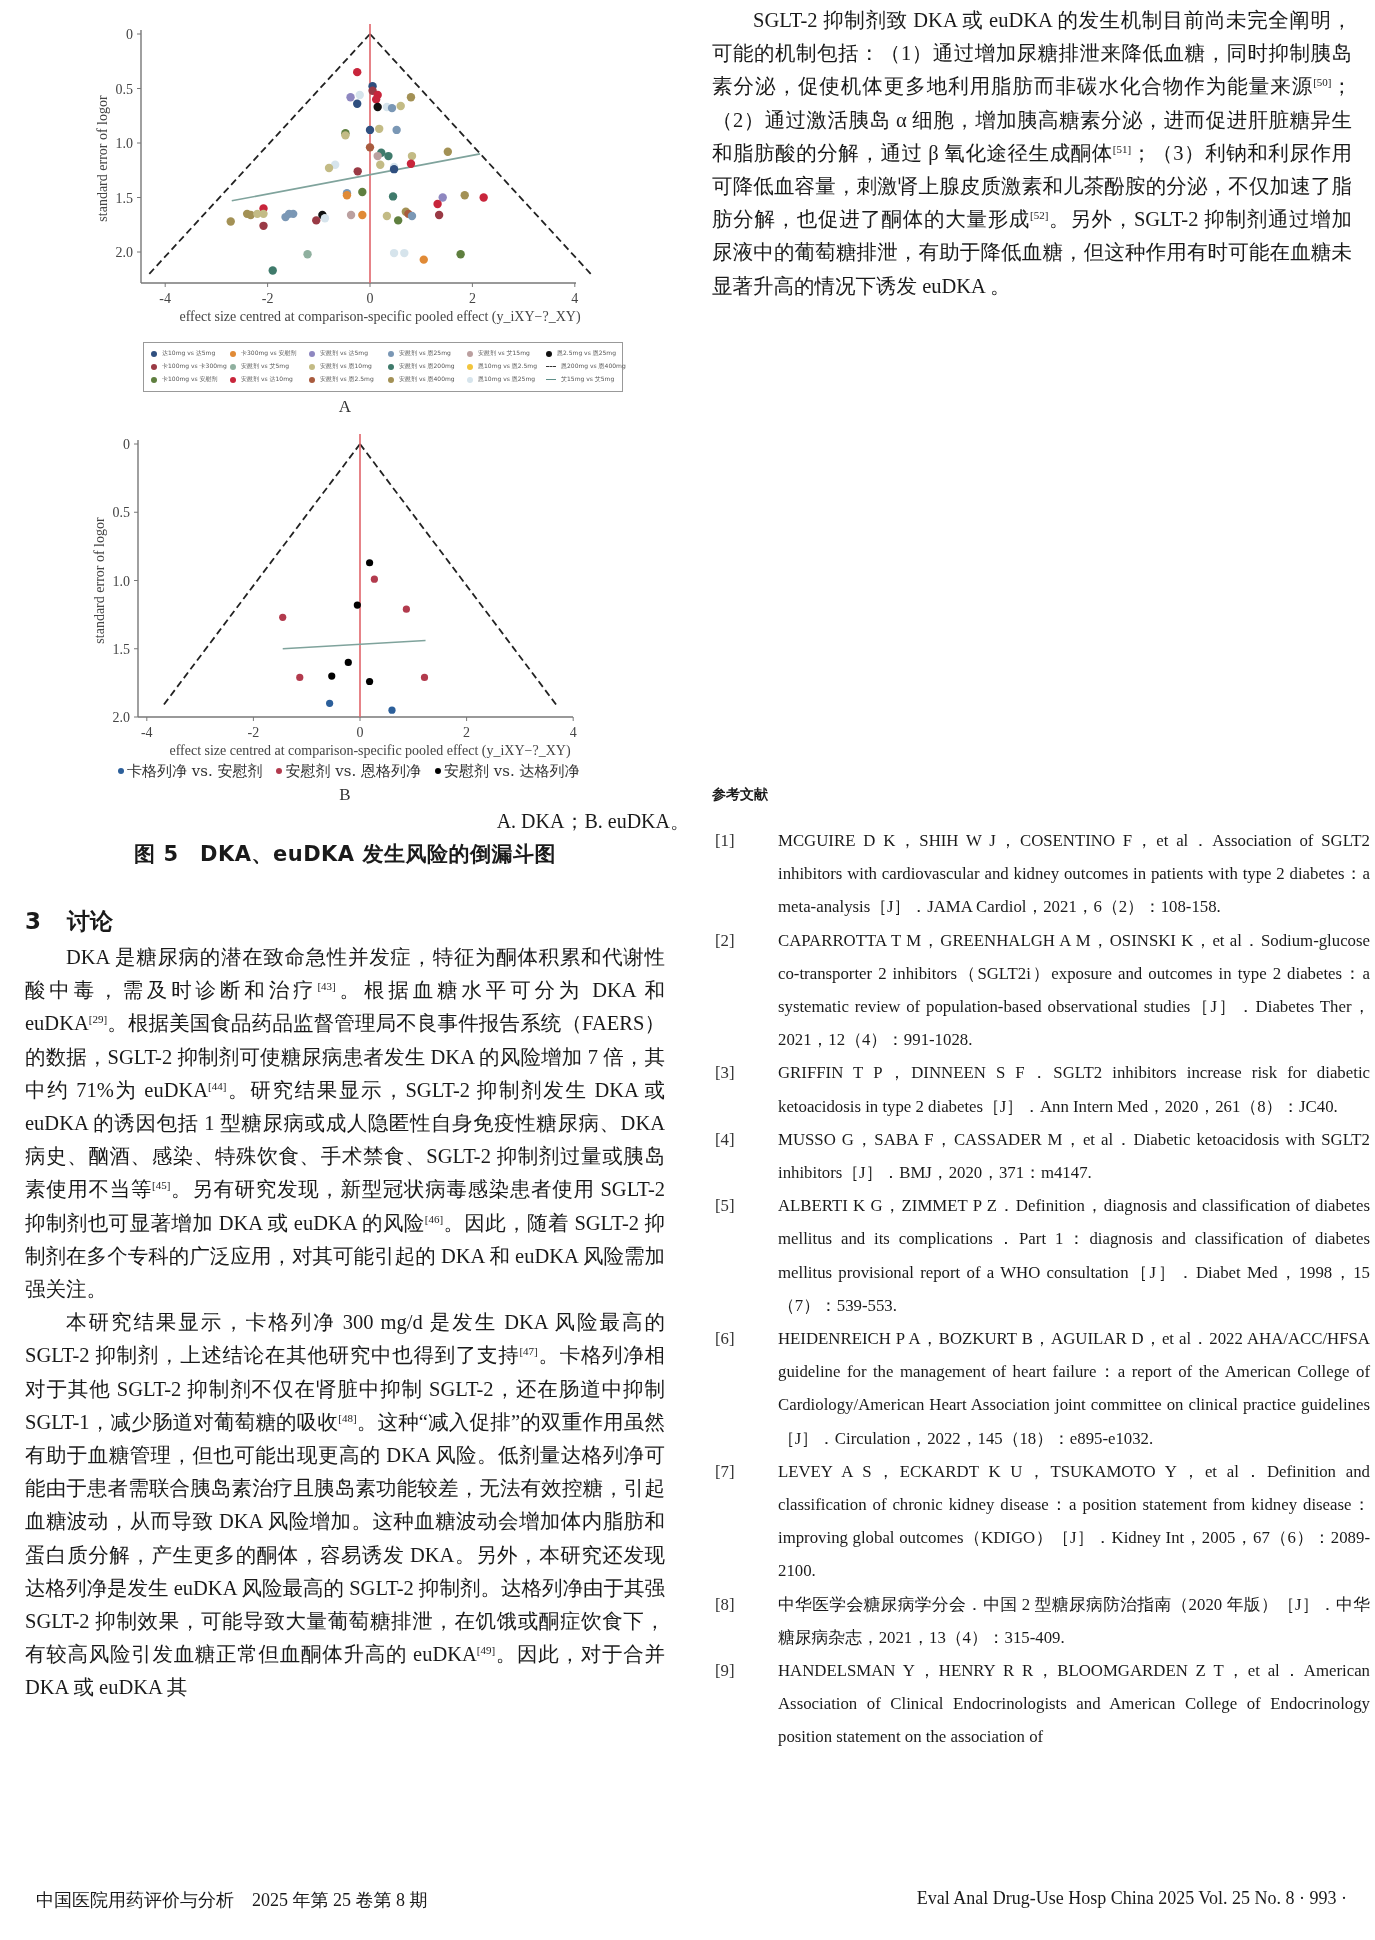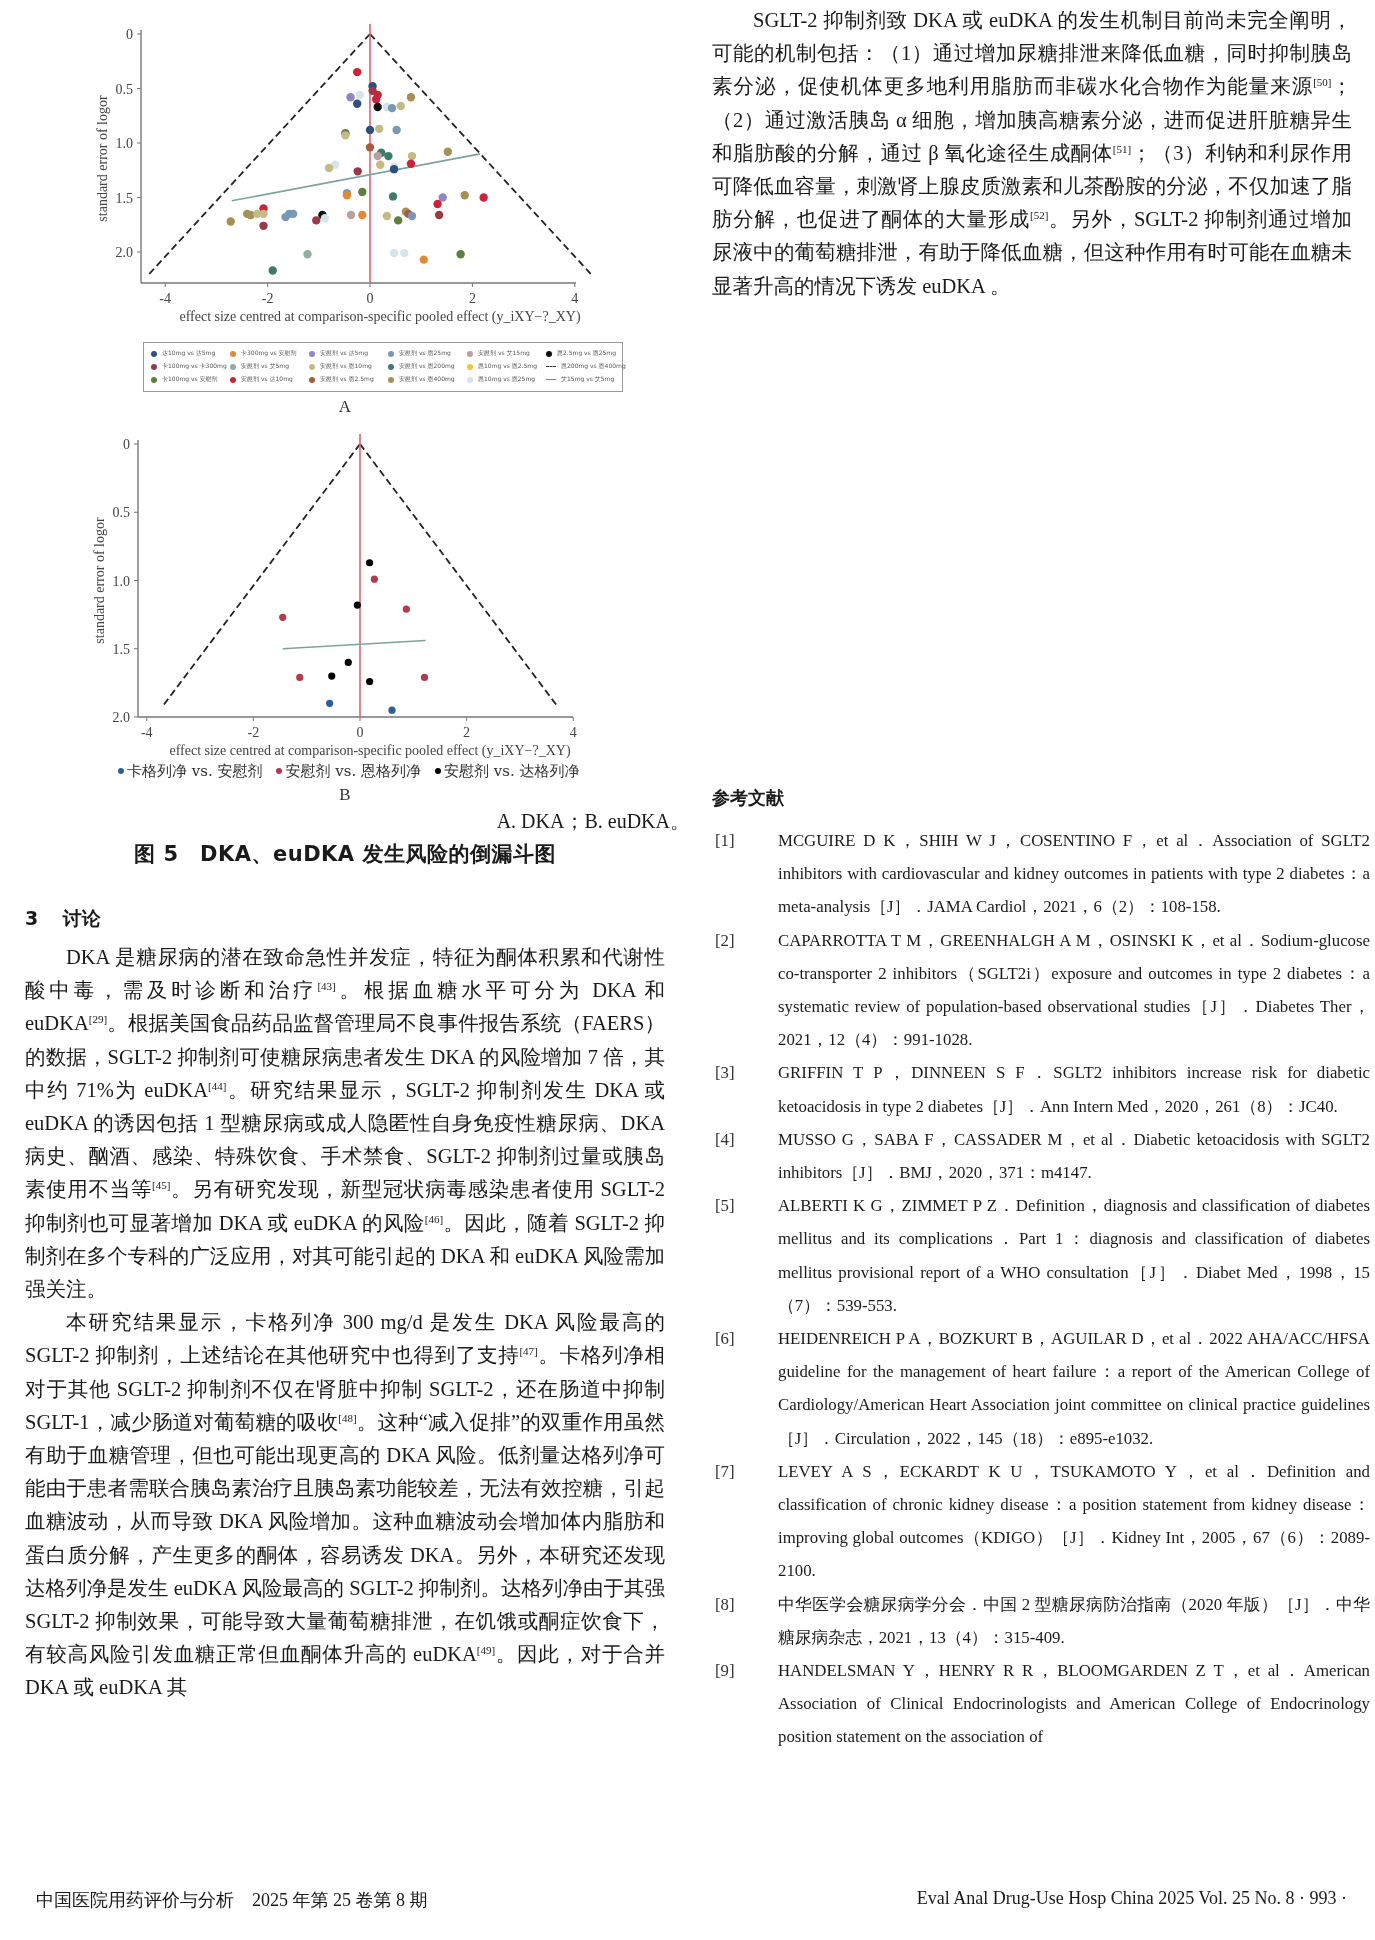--- a/index.html
+++ b/index.html
@@ -13,21 +13,21 @@
   .legA .it { position:absolute; white-space:nowrap; display:flex; align-items:center; }
   .legA .dot { width:6px; height:6px; border-radius:50%; display:inline-block; margin-right:5px; }
   .legA .ln { width:10px; height:0; border-top:1px solid #5f8f88; display:inline-block; margin-right:5px; }
   .legA .ln.dash { border-top:1px dashed #333; }
   .legB { position:absolute; left:118px; top:762px; width:500px; font-size:15px; color:#333;
           font-family:"DejaVu Serif",serif; white-space:nowrap; }
   .legB span.d { display:inline-block; width:6px; height:6px; border-radius:50%; margin:0 3px 2px 0; vertical-align:middle; }
   .caption-sub { position:absolute; left:0; width:690px; top:808px; text-align:right; font-size:20px; }
   .caption { position:absolute; left:0; width:690px; top:840px; text-align:center; font-size:21px; font-weight:bold;
              font-family:"DejaVu Sans","Liberation Sans",sans-serif; letter-spacing:0.5px; }
-  .h2 { position:absolute; font-size:19px; font-weight:bold; font-family:"DejaVu Sans","Liberation Sans",sans-serif; }
+  .h2 { position:absolute; font-size:23px; font-weight:bold; font-family:"DejaVu Sans","Liberation Sans",sans-serif; }
   .col { position:absolute; font-size:20.5px; line-height:33.2px; text-align:justify; }
   .col p { margin:0; text-indent:2em; }
   .col p.noi { text-indent:0; }
   sup { font-size:11px; vertical-align:top; position:relative; top:-4px; }
   .refs { position:absolute; left:715px; top:824px; width:655px; font-size:16.8px; line-height:33.2px; }
   .ref { display:flex; }
   .ref .num { width:63px; flex:none; color:#333; }
   .ref .txt { flex:1; text-align:justify; }
   .footer-l { position:absolute; left:36px; top:1888px; font-size:18px; }
   .footer-r { position:absolute; right:28px; top:1888px; font-size:18px; }
@@ -261,21 +261,21 @@
 </div>
 
 <div class="col" id="leftCol" style="left:25px;top:941px;width:640px;">
     <p><span>DKA 是糖尿病的潜在致命急性并发症，特征为酮体积累和代谢性酸中毒，需及时诊断和治疗</span><sup>[43]</sup><span>。根据血糖水平可分为 DKA 和 euDKA</span><sup>[29]</sup><span>。根据美国食品药品监督管理局不良事件报告系统（FAERS）的数据，SGLT-2 抑制剂可使糖尿病患者发生 DKA 的风险增加 7 倍，其中约 71%为 euDKA</span><sup>[44]</sup><span>。研究结果显示，SGLT-2 抑制剂发生 DKA 或 euDKA 的诱因包括 1 型糖尿病或成人隐匿性自身免疫性糖尿病、DKA 病史、酗酒、感染、特殊饮食、手术禁食、SGLT-2 抑制剂过量或胰岛素使用不当等</span><sup>[45]</sup><span>。另有研究发现，新型冠状病毒感染患者使用 SGLT-2 抑制剂也可显著增加 DKA 或 euDKA 的风险</span><sup>[46]</sup><span>。因此，随着 SGLT-2 抑制剂在多个专科的广泛应用，对其可能引起的 DKA 和 euDKA 风险需加强关注。</span></p>
     <p><span>本研究结果显示，卡格列净 300 mg/d 是发生 DKA 风险最高的 SGLT-2 抑制剂，上述结论在其他研究中也得到了支持</span><sup>[47]</sup><span>。卡格列净相对于其他 SGLT-2 抑制剂不仅在肾脏中抑制 SGLT-2，还在肠道中抑制 SGLT-1，减少肠道对葡萄糖的吸收</span><sup>[48]</sup><span>。这种“减入促排”的双重作用虽然有助于血糖管理，但也可能出现更高的 DKA 风险。低剂量达格列净可能由于患者需联合胰岛素治疗且胰岛素功能较差，无法有效控糖，引起血糖波动，从而导致 DKA 风险增加。这种血糖波动会增加体内脂肪和蛋白质分解，产生更多的酮体，容易诱发 DKA。另外，本研究还发现达格列净是发生 euDKA 风险最高的 SGLT-2 抑制剂。达格列净由于其强 SGLT-2 抑制效果，可能导致大量葡萄糖排泄，在饥饿或酮症饮食下，有较高风险引发血糖正常但血酮体升高的 euDKA</span><sup>[49]</sup><span>。因此，对于合并 DKA 或 euDKA 其</span></p>
   </div>
 <div class="col" id="rightCol" style="left:712px;top:4px;width:640px;">
     <p><span>SGLT-2 抑制剂致 DKA 或 euDKA 的发生机制目前尚未完全阐明，可能的机制包括：（1）通过增加尿糖排泄来降低血糖，同时抑制胰岛素分泌，促使机体更多地利用脂肪而非碳水化合物作为能量来源</span><sup>[50]</sup><span>；（2）通过激活胰岛 α 细胞，增加胰高糖素分泌，进而促进肝脏糖异生和脂肪酸的分解，通过 β 氧化途径生成酮体</span><sup>[51]</sup><span>；（3）利钠和利尿作用可降低血容量，刺激肾上腺皮质激素和儿茶酚胺的分泌，不仅加速了脂肪分解，也促进了酮体的大量形成</span><sup>[52]</sup><span>。另外，SGLT-2 抑制剂通过增加尿液中的葡萄糖排泄，有助于降低血糖，但这种作用有时可能在血糖未显著升高的情况下诱发 euDKA 。</span></p>
   </div>
 
-<div class="h2" style="left:712px;top:786px;font-size:18px;">参考文献</div>
+<div class="h2" style="left:712px;top:786px;font-size:14px;">参考文献</div>
 <div class="refs" id="refs">
     <div class="ref">
       <span class="num">[1]</span>
       <span class="txt">MCGUIRE D K，SHIH W J，COSENTINO F，et al．Association of SGLT2 inhibitors with cardiovascular and kidney outcomes in patients with type 2 diabetes：a meta-analysis［J］．JAMA Cardiol，2021，6（2）：108-158.</span>
     </div>
     <div class="ref">
       <span class="num">[2]</span>
       <span class="txt">CAPARROTTA T M，GREENHALGH A M，OSINSKI K，et al．Sodium-glucose co-transporter 2 inhibitors（SGLT2i）exposure and outcomes in type 2 diabetes：a systematic review of population-based observational studies［J］．Diabetes Ther，2021，12（4）：991-1028.</span>
     </div>
     <div class="ref">

